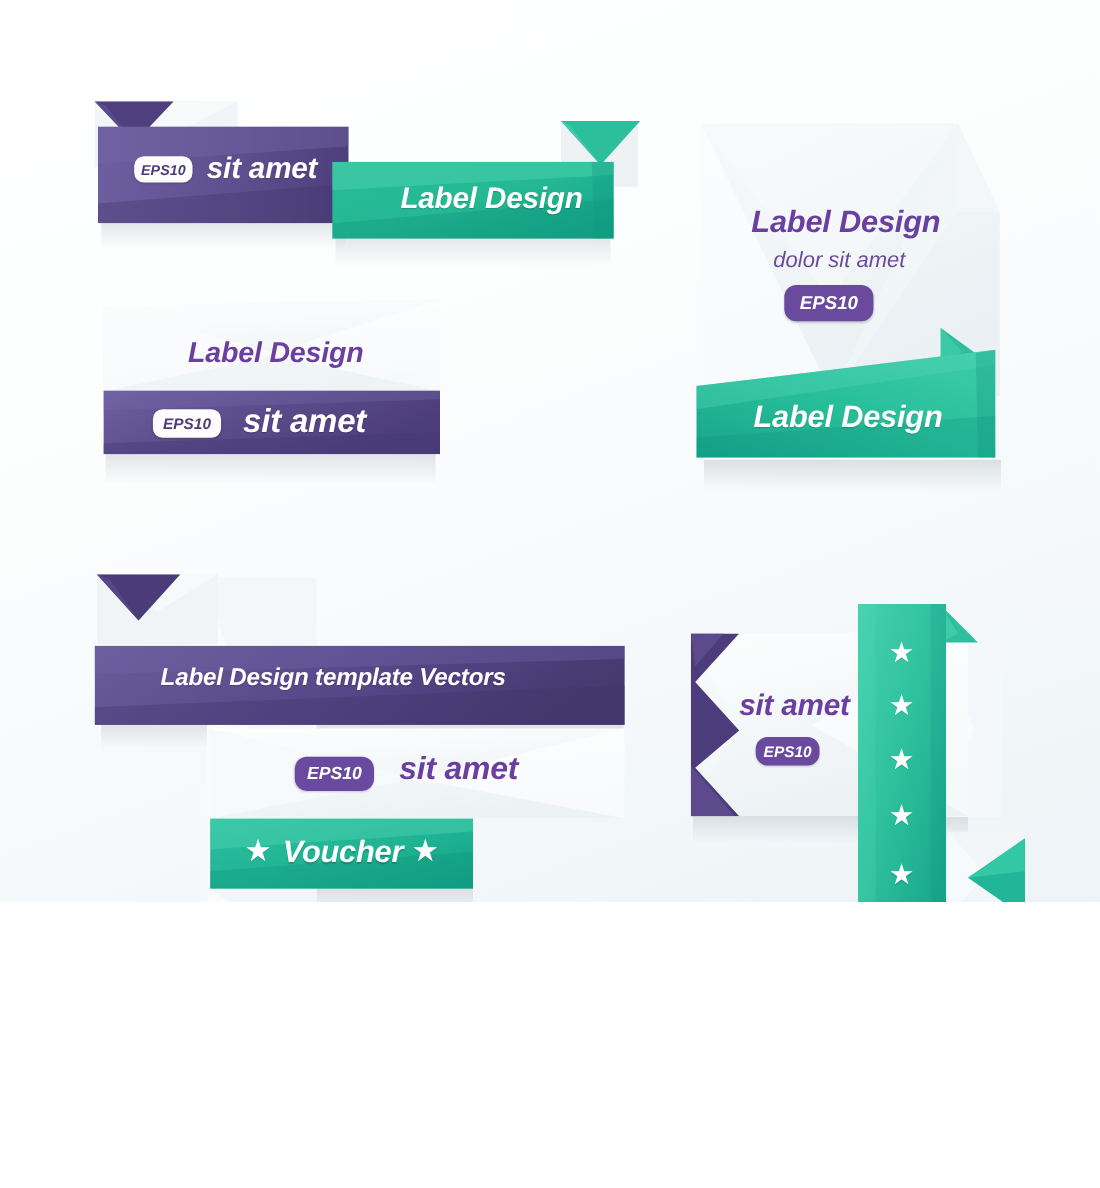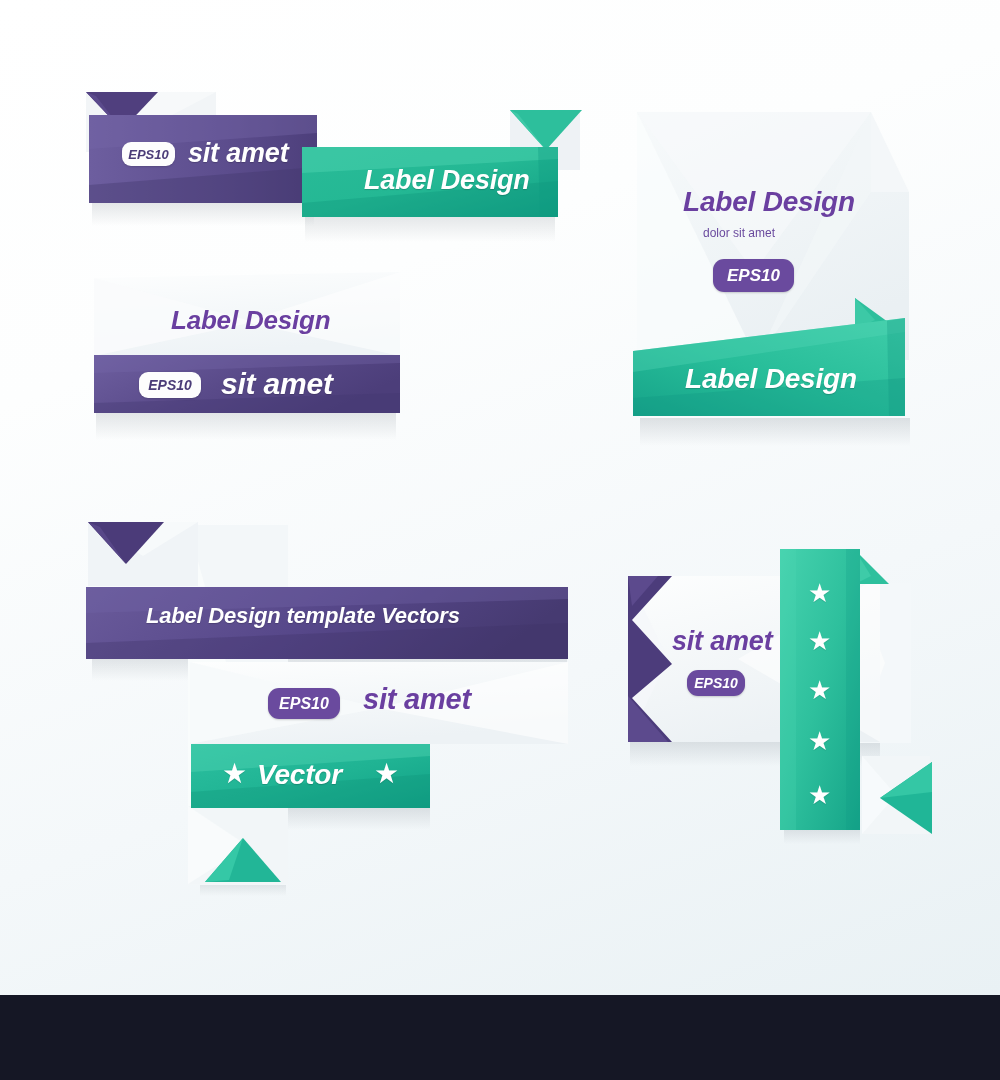--- a/index.html
+++ b/index.html
@@ -1,21 +1,21 @@
 <!DOCTYPE html>
 <html><head>
 <meta charset="utf-8">
 <style>
   html,body{margin:0;padding:0;}
   body{
     width:1000px;height:1080px;overflow:hidden;
     font-family:"Liberation Sans", sans-serif;
     background:#ffffff;
   }
-  #stage{position:relative;width:1000px;height:1080px;overflow:hidden;}
+  #stage{position:relative;width:1000px;height:820px;overflow:hidden;}
 
   .canvas{
     position:absolute;left:0;top:0;width:1000px;height:995px;
     background:linear-gradient(160deg,#ffffff 0%,#fdfefe 30%,#f4f8fa 65%,#e9f1f4 100%);
   }
 
   
   .rib-text{
     position:absolute;white-space:nowrap;
     font-style:italic;font-weight:bold;
@@ -191,21 +191,21 @@
       </defs>
       <polygon points="0,0 234,0 234,80 272,80 272,248 0,248" fill="url(#g_w3)"></polygon>
       <polygon points="234,0 272,80 234,80" fill="#f4f7f9"></polygon>
       <polygon points="0,0 120,248 0,248" fill="#fbfdfd" opacity=".75"></polygon>
       <polygon points="234,0 120,248 234,80" fill="#f2f6f8" opacity=".7"></polygon>
       <polygon points="0,0 234,0 117,160" fill="#f8fafc" opacity=".55"></polygon>
     </svg>
 
     <div class="rib-text pur" style="left:683px;top:186px;font-size:28px;">Label Design</div>
 
-    <div style="position:absolute;left:703px;top:226px;z-index:6;font-size:12px;color:#6a4a9e;white-space:nowrap;">dolor sit amet</div>
+    <div style="position:absolute;left:703px;top:226px;z-index:6;font-style:italic;font-size:20px;color:#6a4a9e;white-space:nowrap;">dolor sit amet</div>
 
     <div class="pill-p" style="left:713px;top:259px;width:81px;height:33px;font-size:17px;">
       <span>EPS10</span>
     </div>
 
     <svg class="shp" style="left:855px;top:298px;z-index:4;" width="52" height="40">
       <polygon points="0,0 44,32 0,32" fill="#2dbf9c"></polygon>
       <polygon points="0,0 0,32 20,22" fill="#3cc9a6"></polygon>
     </svg>
 
@@ -286,21 +286,21 @@
           <stop offset="55%" stop-color="#1fb393"></stop>
           <stop offset="100%" stop-color="#11a086"></stop>
         </linearGradient>
       </defs>
       <rect x="0" y="0" width="239" height="64" fill="url(#g_gr4)"></rect>
       <polygon points="0,0 239,0 239,12 0,28" fill="#50d5b3" opacity=".42"></polygon>
       <polygon points="0,48 239,30 239,64 0,64" fill="#0c9177" opacity=".30"></polygon>
     </svg>
 
     <div class="star" style="left:222px;top:760px;font-size:28px;">★</div>
-    <div class="rib-text wht" style="left:257px;top:759px;font-size:28px;">Vector</div>
+    <div class="rib-text wht" style="left:257px;top:759px;font-size:28px;">Voucher</div>
     <div class="star" style="left:374px;top:760px;font-size:28px;">★</div>
 
     <svg class="shp" style="left:188px;top:806px;z-index:3;" width="100" height="80">
       <polygon points="0,0 100,0 100,78 0,78" fill="#f2f6f8"></polygon>
       <polygon points="0,0 60,40 0,78" fill="#fafcfd" opacity=".8"></polygon>
     </svg>
 
     <svg class="shp" style="left:205px;top:838px;z-index:5;" width="76" height="48">
       <polygon points="38,0 76,44 0,44" fill="#22b697"></polygon>
       <polygon points="38,0 0,44 24,42" fill="#35c8a6"></polygon>

